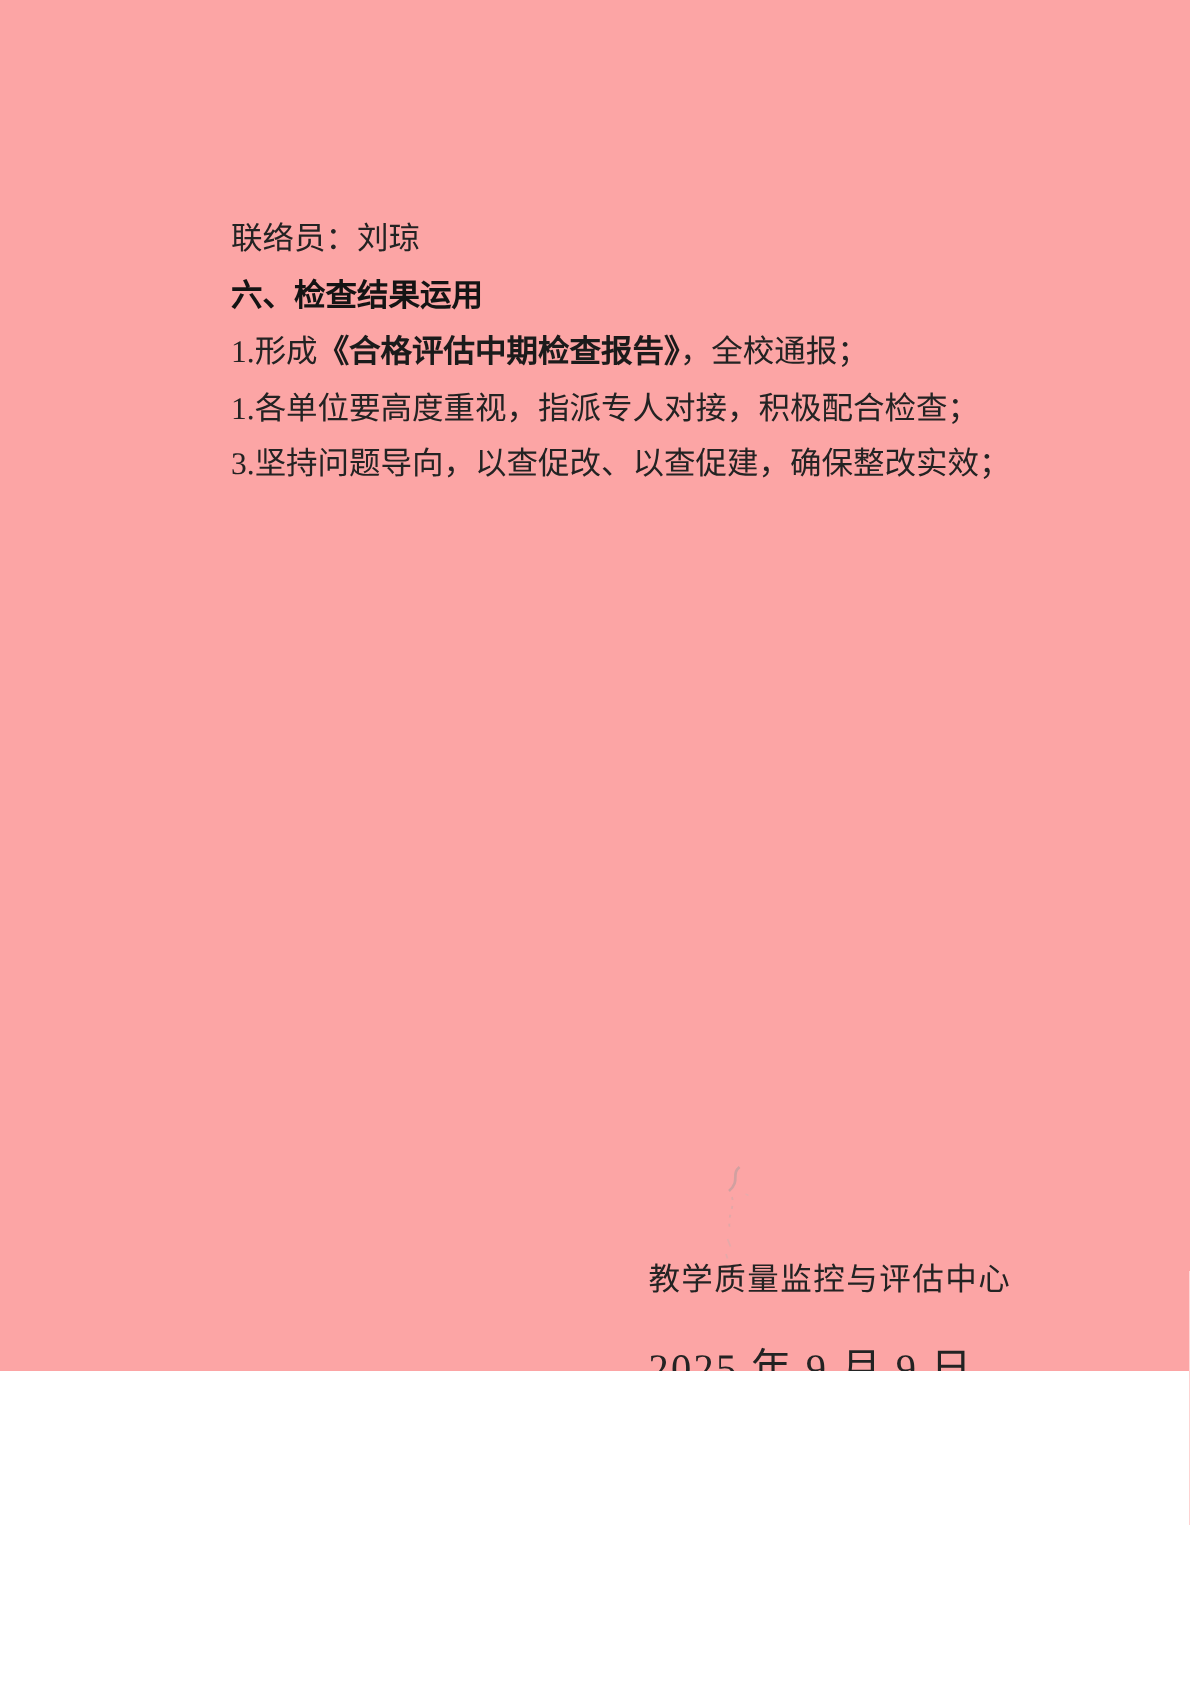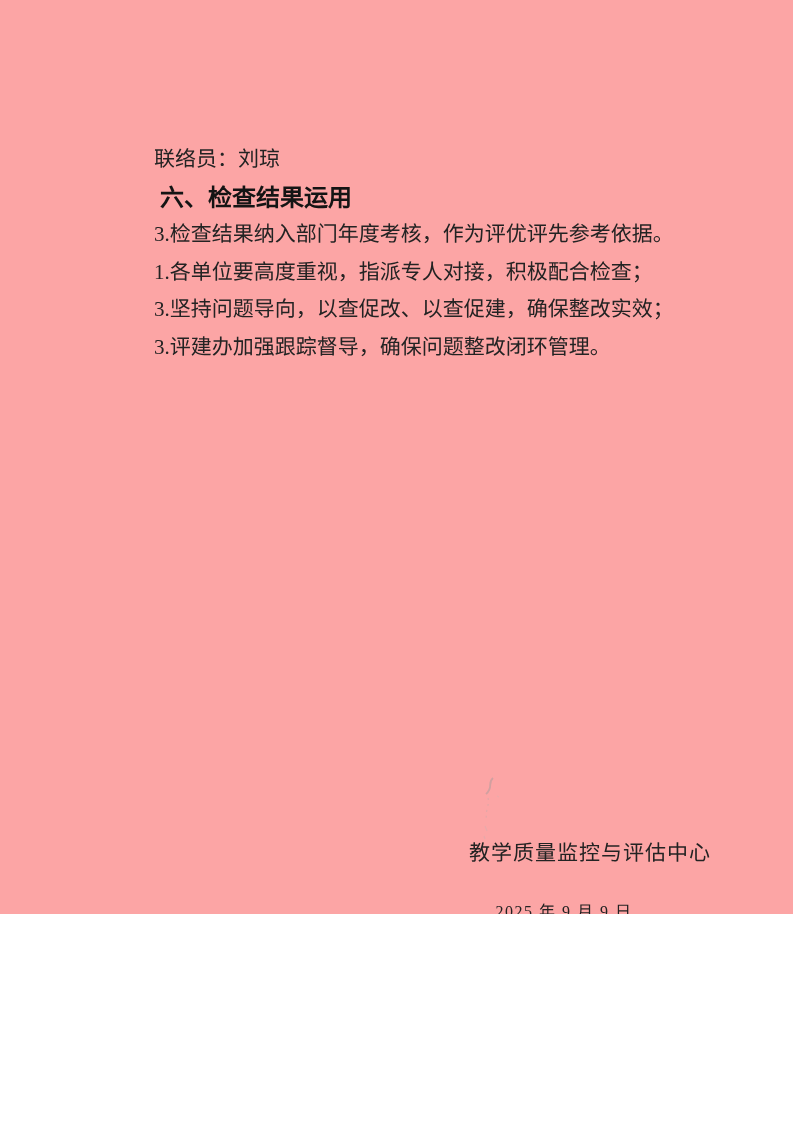--- a/index.html
+++ b/index.html
@@ -26,43 +26,43 @@
     text-align: justify;
   }
   .content p {
     margin: 0;
     text-indent: 2em;
   }
   .heading {
     font-family: "Liberation Sans", "DejaVu Sans", sans-serif;
     font-weight: 700;
     color: #141414;
-    font-size: 24px;
+    font-size: 21px;
   }
   .book-title {
     font-weight: 700;
     color: #1b1b1b;
   }
   .signature-block {
     position: absolute;
-    right: 82px;
+    right: 92px;
     top: 840px;
-    text-align: center;
+    text-align: left;
     font-size: 21px;
     line-height: 26px;
   }
   .signature-dept {
     white-space: nowrap;
     letter-spacing: 1px;
   }
   .signature-date {
     margin-top: 33px;
     margin-right: 52px;
     white-space: nowrap;
-    font-size: 16px;
+    font-size: 27px;
     letter-spacing: 1.5px;
   }
   .page-number {
     position: absolute;
     left: 644px;
     top: 1001px;
     font-size: 15.5px;
     letter-spacing: 2px;
     color: #3a3a3a;
     white-space: nowrap;
@@ -79,30 +79,29 @@
 </head>
 <body>
 
 <div class="page">
 
   <div class="content">
     <p>联络员：刘琼</p>
 
     <p class="heading">六、检查结果运用</p>
 
+    <p><span>1.形成</span><span class="book-title">《合格评估中期检查报告》</span><span>，全校通报；</span></p>
 
 
-    <p>3.检查结果纳入部门年度考核，作为评优评先参考依据。</p>
 
 
     <p>1.各单位要高度重视，指派专人对接，积极配合检查；</p>
 
     <p>3.坚持问题导向，以查促改、以查促建，确保整改实效；</p>
 
-    <p>3.评建办加强跟踪督导，确保问题整改闭环管理。</p>
   </div>
 
   <svg class="ink-smudge" viewBox="0 0 40 68" xmlns="http://www.w3.org/2000/svg">
     <path d="M24 4 C18 9, 25 13, 17 20" stroke="#9a9a9a" stroke-width="1.8" fill="none" opacity="0.8"></path>
     <path d="M19 24 C21 32, 15 38, 18 46" stroke="#ababab" stroke-width="1.2" fill="none" opacity="0.6" stroke-dasharray="2 4"></path>
     <path d="M16 52 l2 5 M15 62 l1 3" stroke="#b5b5b5" stroke-width="1.2" fill="none" opacity="0.55"></path>
     <path d="M28 22 l2 1" stroke="#bbbbbb" stroke-width="1" opacity="0.5"></path>
   </svg>
 
   <div class="signature-block">

